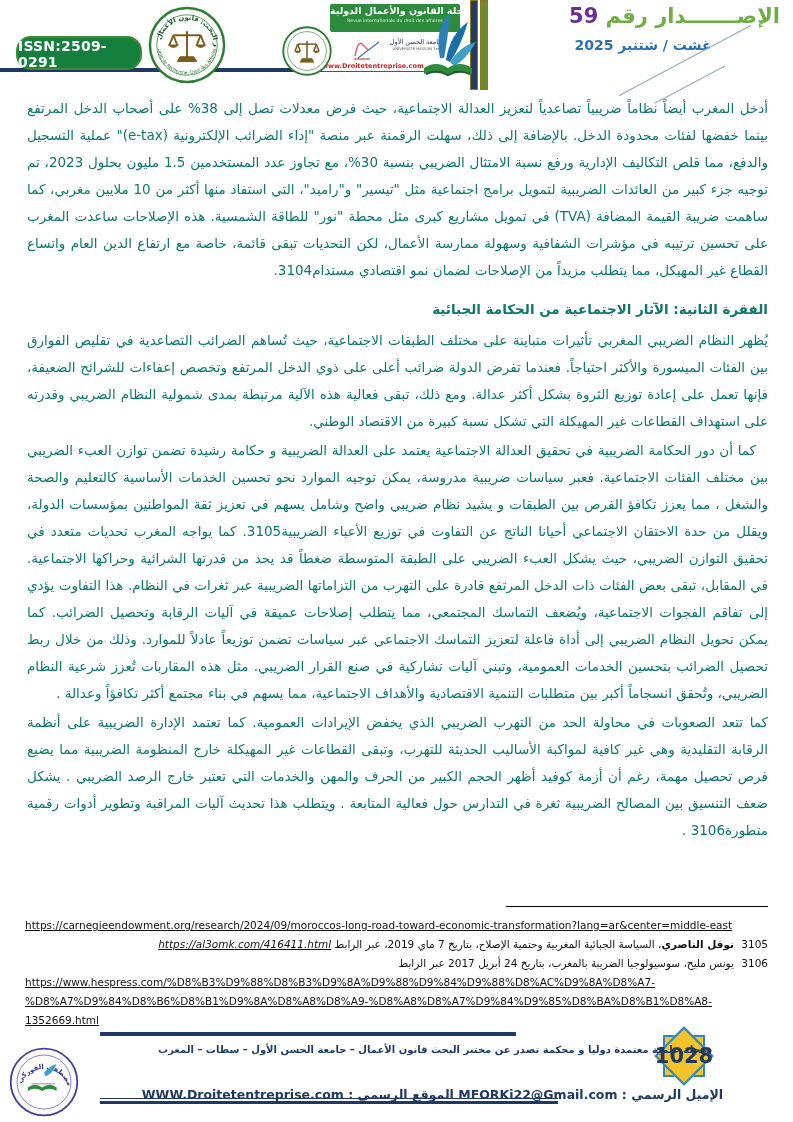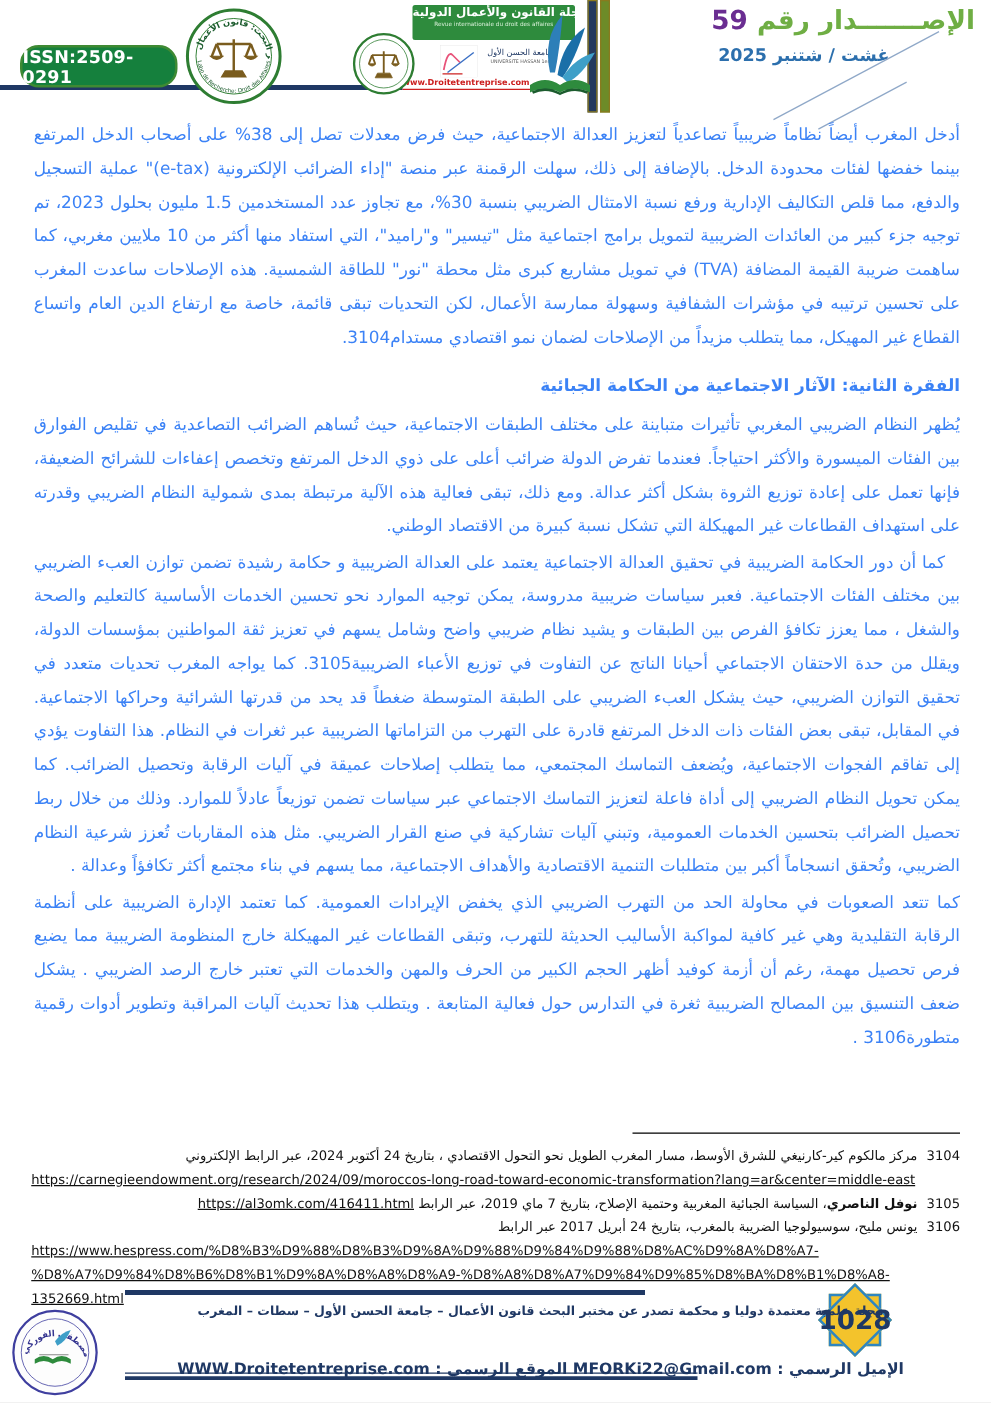--- a/index.html
+++ b/index.html
@@ -42,35 +42,35 @@
   .issue-line1{font-size:21px;font-weight:bold;text-align:right;padding-right:6px;white-space:nowrap;}
   .issue-label{color:#6fae44;}
   .issue-num{color:#6a2d91;}
   .issue-line2{font-size:14px;font-weight:bold;color:#2c6fad;text-align:center;margin-top:9px;white-space:nowrap;}
   .diag{position:absolute;background:#8fa8c8;height:1px;}
   .diag.d1{width:150px;top:56px;left:110px;transform:rotate(-28deg);}
   .diag.d2{width:80px;top:80px;left:150px;transform:rotate(-28deg);}
   
   .main-text{
     position:absolute;top:95px;right:25px;left:27px;height:802px;overflow:hidden;
-    direction:rtl;text-align:justify;font-size:13.5px;line-height:27px;color:#3b82f6;
+    direction:rtl;text-align:justify;font-size:13.5px;line-height:27px;color:#0f766e;
   }
   .main-text p{margin:0 0 2px 0;}
   .main-text .heading{font-weight:bold;margin:12px 0 4px 0;}
   .p-indent{text-indent:12px;}
   
   .fn-sep{position:absolute;top:906px;right:25px;width:262px;border-top:1.6px solid #000;}
   .footnotes{
     position:absolute;top:916px;left:25px;right:25px;direction:rtl;
     font-size:10.5px;line-height:19px;color:#111;
   }
   .footnotes .fn-line{text-align:right;}
   .fn-num{margin-left:4px;}
   .fn-author{font-weight:bold;}
-  .fn-url{direction:ltr;unicode-bidi:embed;text-decoration:underline;color:#111;}
+  .fn-url{direction:ltr;unicode-bidi:embed;text-decoration:underline;color:#111;font-style:italic;}
   .fn-url-line{text-align:left;direction:ltr;}
   .fn-url-line a{color:#111;text-decoration:underline;}
   
   .footer-topline{position:absolute;top:1032px;left:100px;width:416px;height:3.5px;background:#1f3864;}
   .footer-text{
     position:absolute;top:1040px;left:100px;width:665px;direction:rtl;text-align:center;
     color:#1f3864;font-weight:bold;
   }
   .footer-line1{font-size:10px;line-height:20px;white-space:nowrap;}
   .footer-line2{font-size:12.5px;line-height:20px;margin-top:25px;white-space:nowrap;}
@@ -192,24 +192,20 @@
   <div class="main-text">
     <p>أدخل المغرب أيضاً نظاماً ضريبياً تصاعدياً لتعزيز العدالة الاجتماعية، حيث فرض معدلات تصل إلى 38% على أصحاب الدخل المرتفع بينما خفضها لفئات محدودة الدخل. بالإضافة إلى ذلك، سهلت الرقمنة عبر منصة "إداء الضرائب الإلكترونية (e-tax)" عملية التسجيل والدفع، مما قلص التكاليف الإدارية ورفع نسبة الامتثال الضريبي بنسبة 30%، مع تجاوز عدد المستخدمين 1.5 مليون بحلول 2023، تم توجيه جزء كبير من العائدات الضريبية لتمويل برامج اجتماعية مثل "تيسير" و"راميد"، التي استفاد منها أكثر من 10 ملايين مغربي، كما ساهمت ضريبة القيمة المضافة (TVA) في تمويل مشاريع كبرى مثل محطة "نور" للطاقة الشمسية. هذه الإصلاحات ساعدت المغرب على تحسين ترتيبه في مؤشرات الشفافية وسهولة ممارسة الأعمال، لكن التحديات تبقى قائمة، خاصة مع ارتفاع الدين العام واتساع القطاع غير المهيكل، مما يتطلب مزيداً من الإصلاحات لضمان نمو اقتصادي مستدام3104.</p>
     <p class="heading">الفقرة الثانية: الآثار الاجتماعية من الحكامة الجبائية</p>
     <p>يُظهر النظام الضريبي المغربي تأثيرات متباينة على مختلف الطبقات الاجتماعية، حيث تُساهم الضرائب التصاعدية في تقليص الفوارق بين الفئات الميسورة والأكثر احتياجاً. فعندما تفرض الدولة ضرائب أعلى على ذوي الدخل المرتفع وتخصص إعفاءات للشرائح الضعيفة، فإنها تعمل على إعادة توزيع الثروة بشكل أكثر عدالة. ومع ذلك، تبقى فعالية هذه الآلية مرتبطة بمدى شمولية النظام الضريبي وقدرته على استهداف القطاعات غير المهيكلة التي تشكل نسبة كبيرة من الاقتصاد الوطني.</p>
     <p class="p-indent">كما أن دور الحكامة الضريبية في تحقيق العدالة الاجتماعية يعتمد على  العدالة الضريبية و حكامة رشيدة تضمن توازن العبء الضريبي بين مختلف الفئات الاجتماعية. فعبر سياسات ضريبية مدروسة، يمكن توجيه الموارد نحو تحسين الخدمات الأساسية كالتعليم والصحة والشغل ، مما يعزز تكافؤ الفرص بين الطبقات و يشيد نظام ضريبي واضح وشامل يسهم في تعزيز ثقة المواطنين بمؤسسات الدولة، ويقلل من حدة الاحتقان الاجتماعي أحيانا الناتج عن التفاوت في توزيع الأعباء الضريبية3105. كما يواجه المغرب تحديات متعدد في تحقيق التوازن الضريبي، حيث يشكل العبء الضريبي على الطبقة المتوسطة ضغطاً قد يحد من قدرتها الشرائية وحراكها الاجتماعية. في المقابل، تبقى بعض الفئات ذات الدخل المرتفع قادرة على التهرب من التزاماتها الضريبية عبر ثغرات في النظام. هذا التفاوت يؤدي إلى تفاقم الفجوات الاجتماعية، ويُضعف التماسك المجتمعي، مما يتطلب إصلاحات عميقة في آليات الرقابة وتحصيل الضرائب.  كما يمكن تحويل النظام الضريبي إلى أداة فاعلة لتعزيز التماسك الاجتماعي عبر سياسات تضمن توزيعاً عادلاً للموارد. وذلك من خلال ربط تحصيل الضرائب بتحسين الخدمات العمومية، وتبني آليات تشاركية في صنع القرار الضريبي. مثل هذه المقاربات تُعزز شرعية النظام الضريبي، وتُحقق انسجاماً أكبر بين متطلبات التنمية الاقتصادية والأهداف الاجتماعية، مما يسهم في بناء مجتمع أكثر تكافؤاً وعدالة .</p>
     <p>كما تتعد الصعوبات في محاولة  الحد من التهرب الضريبي الذي يخفض الإيرادات العمومية. كما تعتمد الإدارة الضريبية على أنظمة الرقابة التقليدية وهي غير كافية لمواكبة الأساليب الحديثة للتهرب، وتبقى القطاعات غير المهيكلة خارج المنظومة الضريبية مما يضيع فرص تحصيل مهمة، رغم أن أزمة كوفيد أظهر الحجم الكبير من الحرف والمهن والخدمات التي تعتبر خارج الرصد الضريبي . يشكل  ضعف التنسيق بين المصالح الضريبية ثغرة في التدارس حول  فعالية المتابعة . ويتطلب هذا تحديث آليات المراقبة وتطوير أدوات رقمية متطورة3106 .</p>
   </div>
 
   <div class="fn-sep"></div>
   <div class="footnotes">
-    <div class="fn-line">
-      <span class="fn-num">3104</span>
-      <span>مركز مالكوم كير-كارنيغي للشرق الأوسط، مسار المغرب الطويل نحو التحول الاقتصادي ، بتاريخ 24 أكتوبر 2024، عبر الرابط الإلكتروني</span>
-    </div>
     <div class="fn-url-line">
       <a href="#">https://carnegieendowment.org/research/2024/09/moroccos-long-road-toward-economic-transformation?lang=ar&amp;center=middle-east</a>
     </div>
     <div class="fn-line">
       <span class="fn-num">3105</span>
       <span class="fn-author">نوفل الناصري</span><span>، السياسة الجبائية المغربية وحتمية الإصلاح، بتاريخ 7 ماي 2019، عبر الرابط</span>
       <a href="#" class="fn-url">https://al3omk.com/416411.html</a>
     </div>
     <div class="fn-line">
       <span class="fn-num">3106</span>

